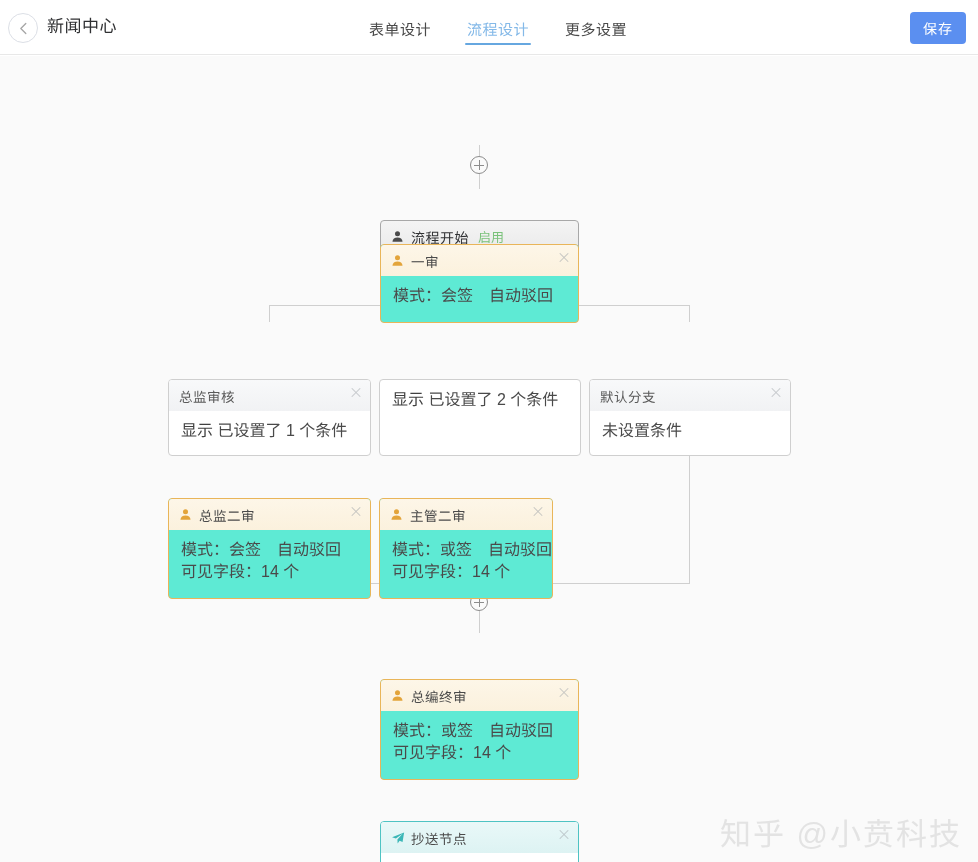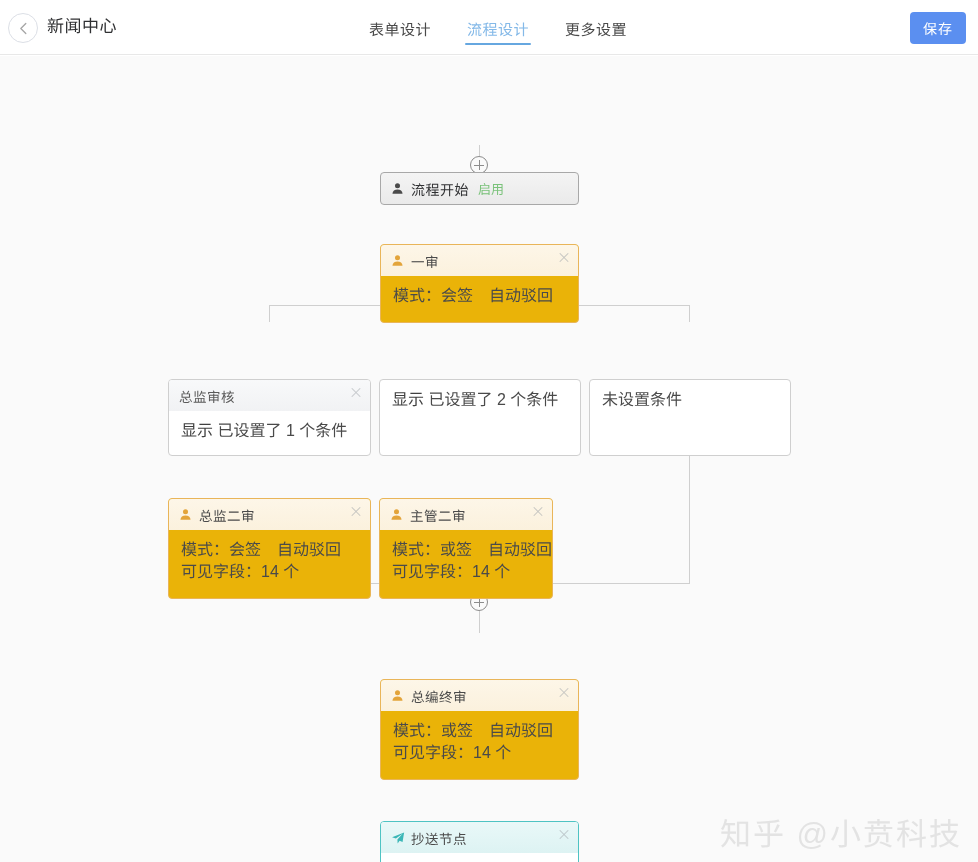--- a/index.html
+++ b/index.html
@@ -186,32 +186,33 @@
     width: 14px;
     margin-right: 6px;
     line-height: 0;
   }
   .hd-label { letter-spacing: .5px; }
 
   
   .node.start {
     border: 1px solid #a8a8a8;
     background: linear-gradient(#f4f4f4, #eaeaea);
+    margin-top: 48px;
   }
   .node.start .hd { height: 31px; color: #303133; font-size: 14px; }
   .badge-on {
     color: #7ac27a;
     font-size: 13px;
     margin-left: 9px;
   }
 
   
   .node.approve {
     border: 1px solid #e9b559;
-    background: #eab308;
+    background: #5eead4;
   }
   .node.approve .hd {
     background: linear-gradient(#fdf6e8, #fbf1dd);
     color: #4a4a4a;
   }
 
   
   .node.cond {
     border: 1px solid #cfcfcf;
   }
@@ -363,20 +364,24 @@
   <div class="node cond" style="left:379px; top:323px; width:202px; height:77px;">
     <div class="bd">
       <div class="row">
         <span class="muted">显示</span>
         <span>已设置了 2 个条件</span>
       </div>
     </div>
   </div>
 
   <div class="node cond" style="left:589px; top:323px; width:202px; height:77px;">
+    <div class="hd">
+      <span class="hd-label">默认分支</span>
+      <span class="close-x"></span>
+    </div>
     <div class="bd">
       <div class="row">
         <span class="muted"></span>
         <span>未设置条件</span>
       </div>
     </div>
   </div>
 
   <div class="node approve" style="left:168px; top:442px; width:203px; height:101px;">
     <div class="hd">

